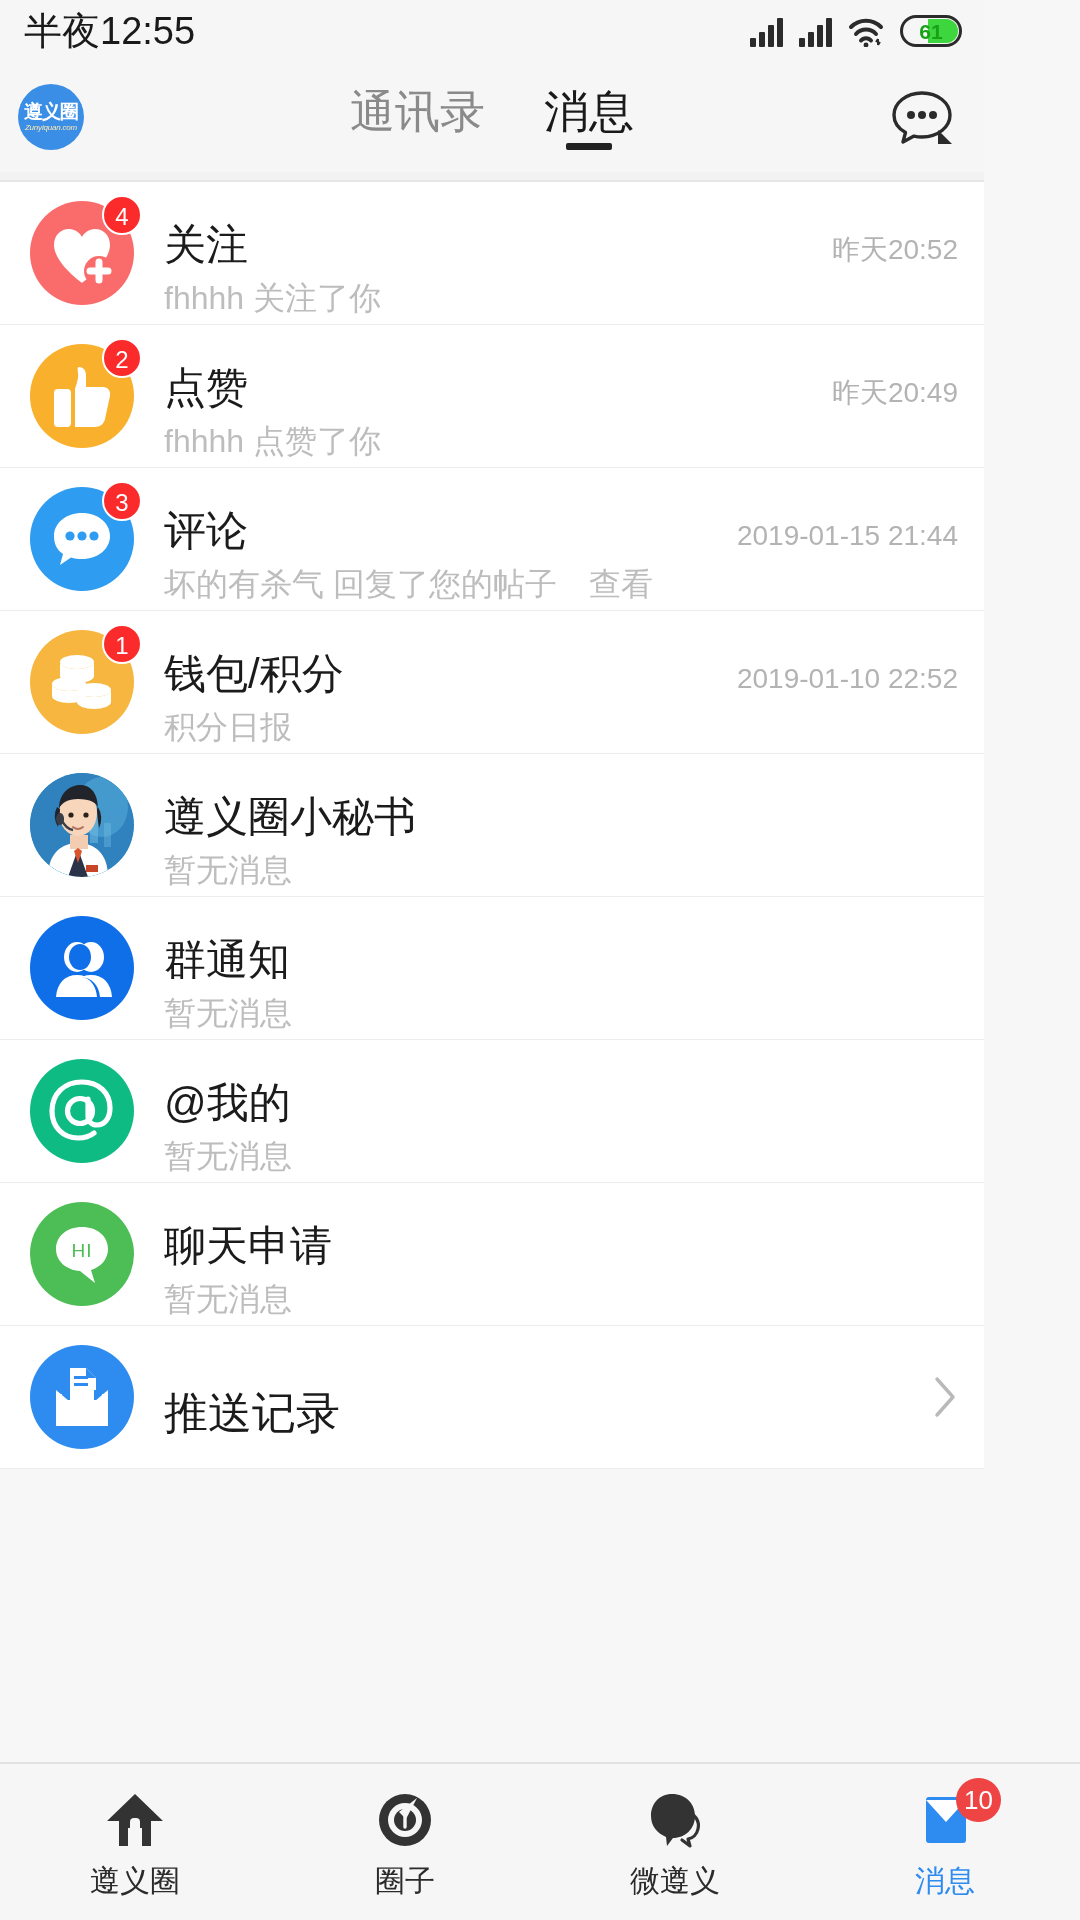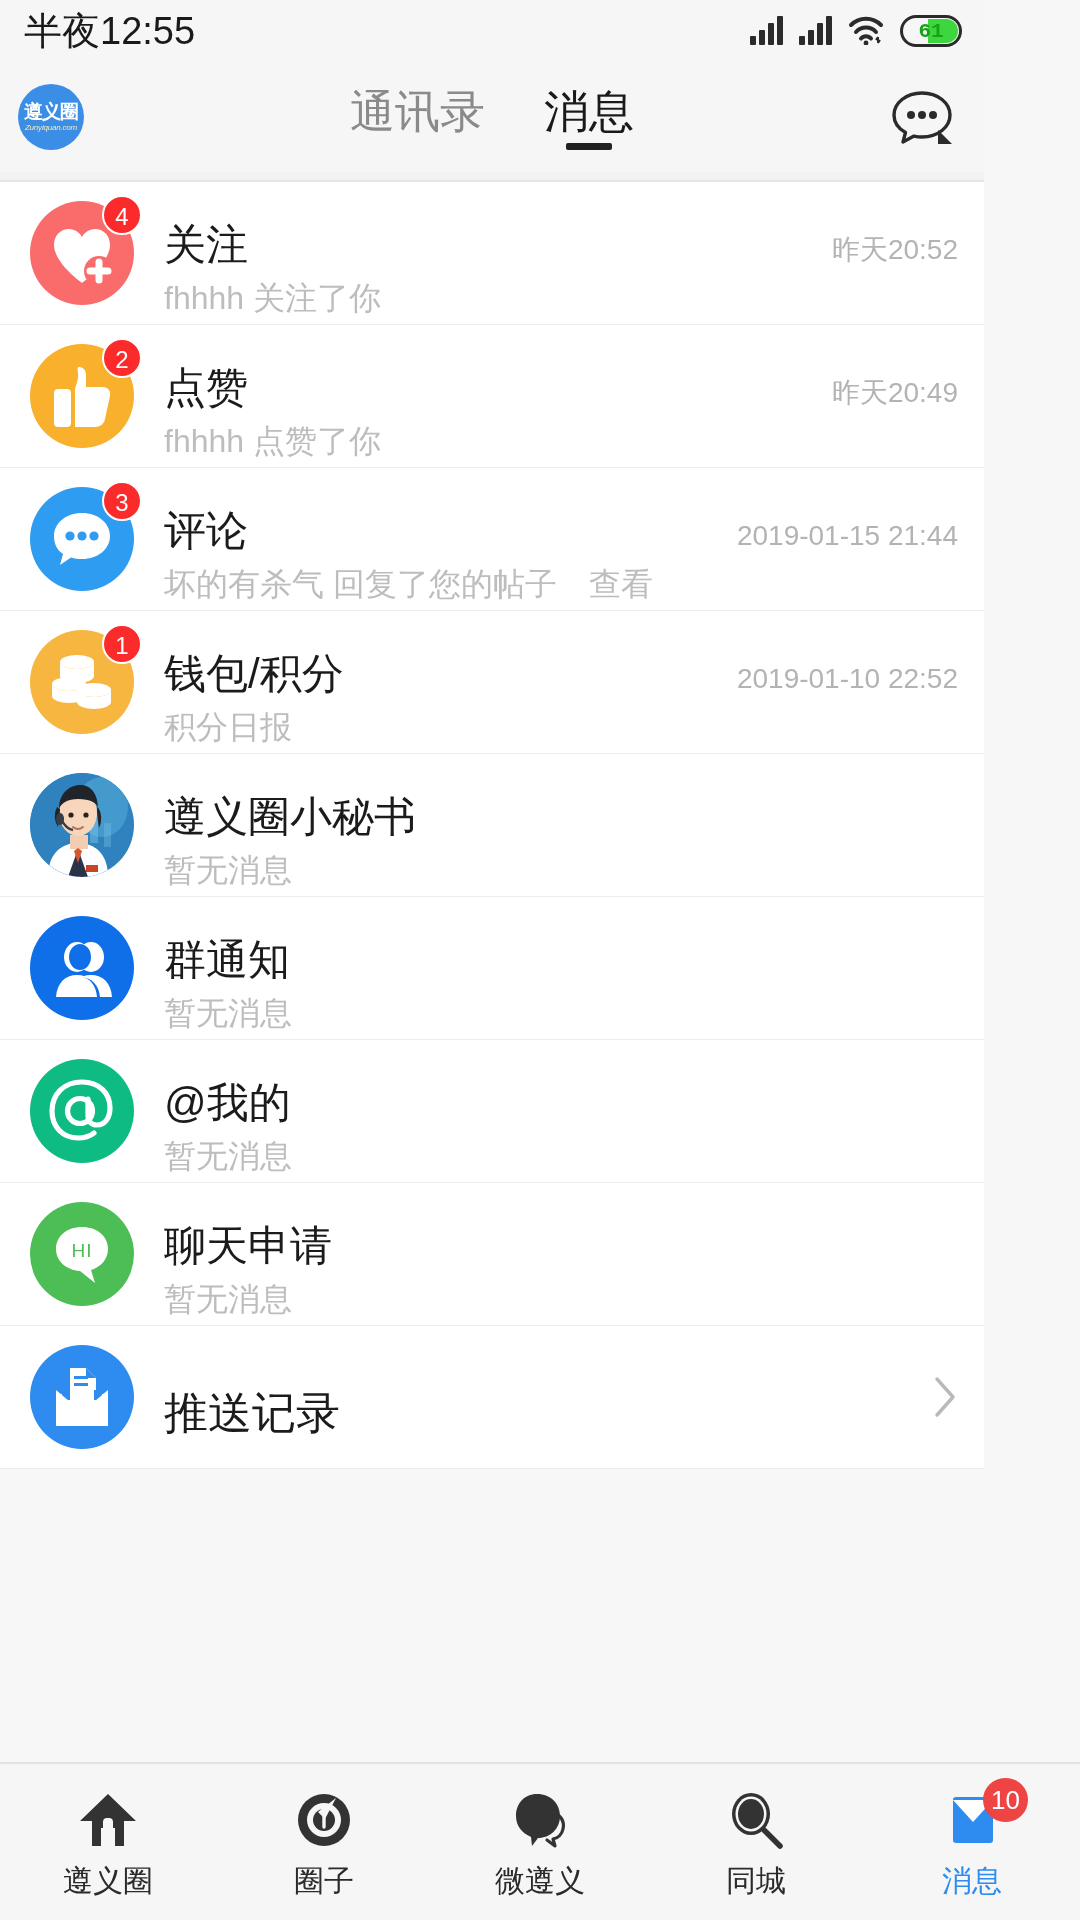--- a/index.html
+++ b/index.html
@@ -12,21 +12,21 @@
   .phone { position:relative; width:984px; height:1920px; background:#f7f7f7; }
 
   
   .statusbar{
     height:62px; background:#f6f6f6;
     display:flex; align-items:center; justify-content:space-between;
     padding:0 22px 0 24px;
   }
   .status-time{ font-size:38px; color:#1a1a1a; letter-spacing:0px; font-weight:400;
     font-family:"Liberation Sans","DejaVu Sans",sans-serif; }
-  .status-right{ display:flex; gap:16px;font-family:Liberation Mono, monospace; }
+  .status-right{ display:flex; align-items:flex-end; gap:16px; }
   .sig{ display:flex; align-items:flex-end; gap:3px; height:30px; }
   .sig i{ display:block; width:6px; background:#2b2b2b; border-radius:1px; }
   .sig i:nth-child(1){ height:9px; }
   .sig i:nth-child(2){ height:15px; }
   .sig i:nth-child(3){ height:22px; }
   .sig i:nth-child(4){ height:29px; }
   .wifi{ position:relative; width:36px; height:30px; }
   .batt{
     width:62px; height:32px; border:3px solid #2b2b2b; border-radius:16px;
     position:relative; display:flex; align-items:center; overflow:hidden;
@@ -419,31 +419,20 @@
     <div class="tb-item">
       <span class="tb-ico">
         <svg width="64" height="64" viewBox="0 0 64 64">
           <path d="M29 6 C43 6 52 16 52 28 C52 41 42 50 30 50 L24 58 L23 49 C14 45 8 38 8 28 C8 16 16 6 29 6 Z" fill="#333"></path>
           <path d="M44 24 C52 26 57 33 55 41 C54 46 50 50 45 51 L47 58 L39 52" fill="none" stroke="#333" stroke-width="3.2" stroke-linecap="round" stroke-linejoin="round"></path>
         </svg>
       </span>
       <span class="tb-label">微遵义</span>
     </div>
 
-    <div class="tb-item">
-      <span class="tb-ico">
-        <svg width="64" height="64" viewBox="0 0 64 64">
-          <ellipse cx="27" cy="26" rx="19" ry="21" fill="#333"></ellipse>
-          <ellipse cx="27" cy="26" rx="15.5" ry="17.5" fill="#f6f6f6"></ellipse>
-          <ellipse cx="27" cy="26" rx="13" ry="15" fill="#333"></ellipse>
-          <path d="M40 42 L56 58" stroke="#333" stroke-width="5.5" stroke-linecap="round"></path>
-        </svg>
-      </span>
-      <span class="tb-label">同城</span>
-    </div>
 
     <div class="tb-item active">
       <span class="tb-ico">
         <svg width="64" height="64" viewBox="0 0 64 64">
           <rect x="13" y="9" width="40" height="46" rx="3" fill="#2e8cf0"></rect>
           <path d="M13 12 L33 34 L53 12 Z" fill="#ffffff"></path>
         </svg>
         <span class="tb-badge">10</span>
       </span>
       <span class="tb-label">消息</span>

